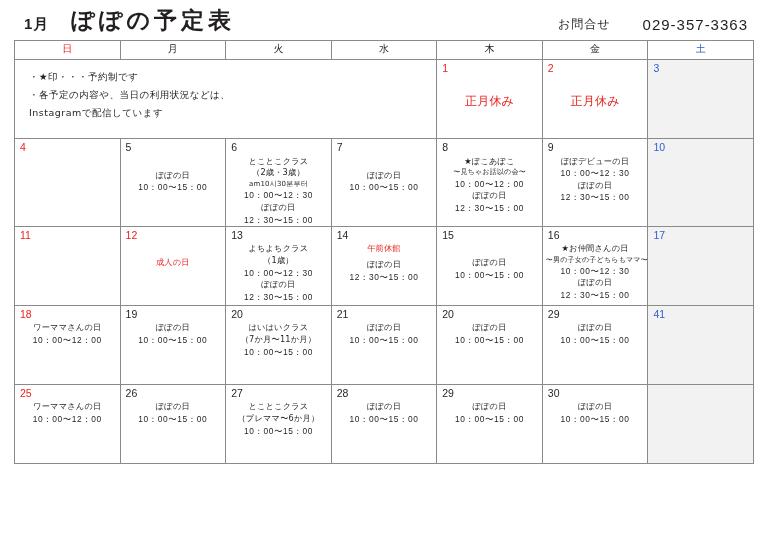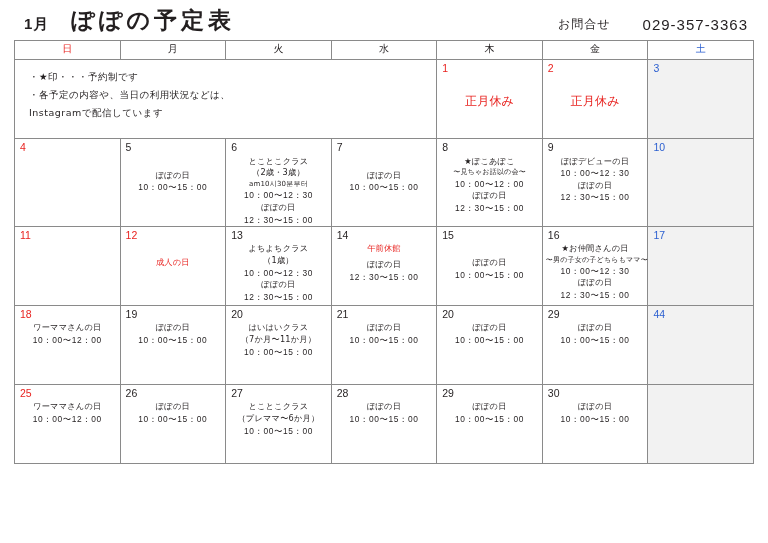--- a/index.html
+++ b/index.html
@@ -353,21 +353,21 @@
             </div>
           </td>
           <td class="day">
             <div class="dnum wk">29</div>
             <div class="events">
               <div class="ev">ぽぽの日</div>
               <div class="ev time">10：00〜15：00</div>
             </div>
           </td>
           <td class="day gray">
-            <div class="dnum sat">44</div>
+            <div class="dnum sat">41</div>
             <div class="events"></div>
           </td>
         </tr>
         <tr>
           <td class="day">
             <div class="dnum sun">25</div>
             <div class="events">
               <div class="ev">ワーママさんの日</div>
               <div class="ev time">10：00〜12：00</div>
             </div>

